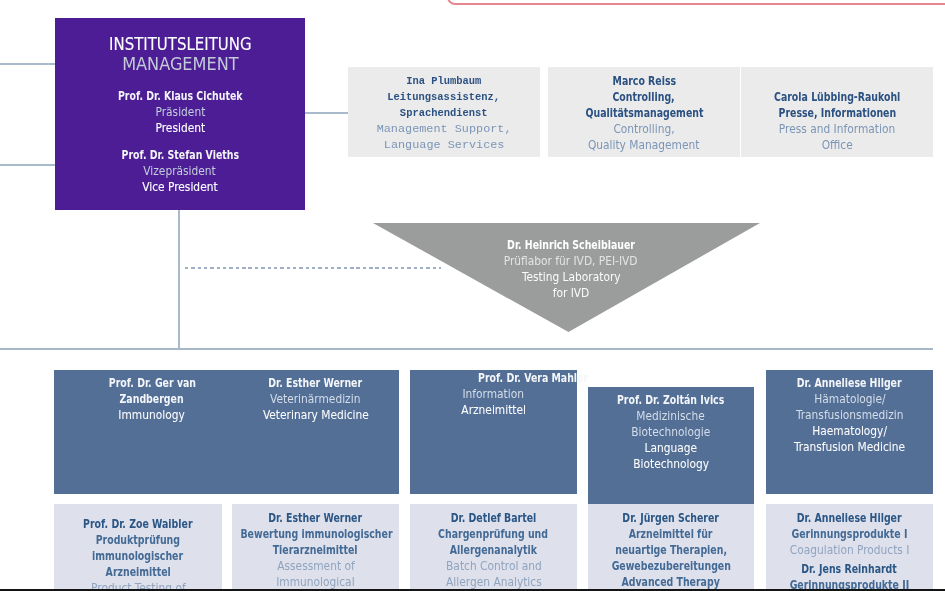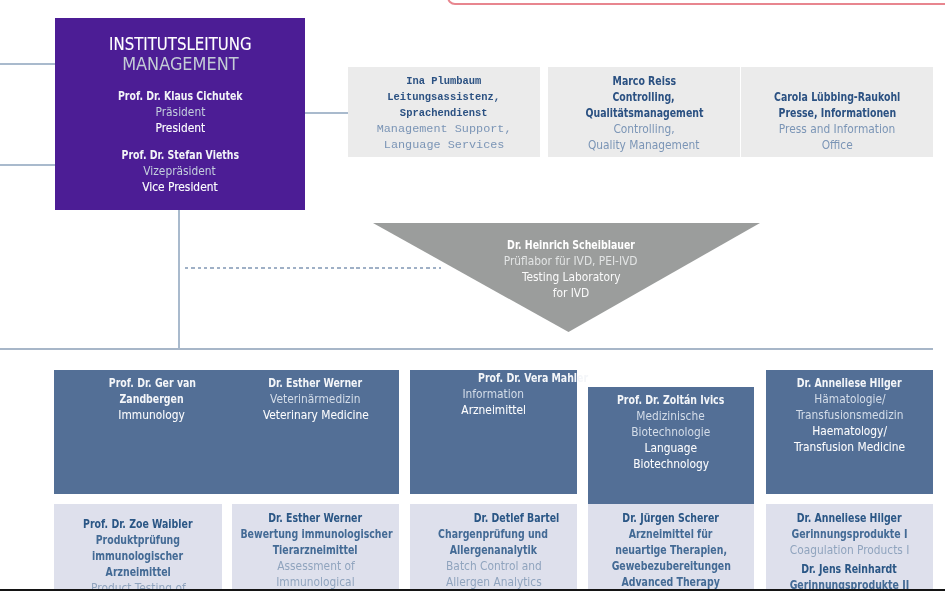--- a/index.html
+++ b/index.html
@@ -230,21 +230,21 @@
       <span>Bewertung immunologischer</span></div>
     <div class="ln b de">
       <span>Tierarzneimittel</span></div>
     <div class="ln r en">
       <span>Assessment of</span></div>
     <div class="ln r en">
       <span>Immunological</span></div>
   </div>
 
   <div class="lbox" style="left:410px;top:504px;width:167px;height:85px;">
-    <div class="ln b nm" style="margin-top:5.6px;padding-left:23px;">
+    <div class="ln b nm" style="margin-top:5.6px;">
       <span>Dr. Detlef Bartel</span></div>
     <div class="ln b de">
       <span>Chargenprüfung und</span></div>
     <div class="ln b de">
       <span>Allergenanalytik</span></div>
     <div class="ln r en">
       <span>Batch Control and</span></div>
     <div class="ln r en">
       <span>Allergen Analytics</span></div>
   </div>

